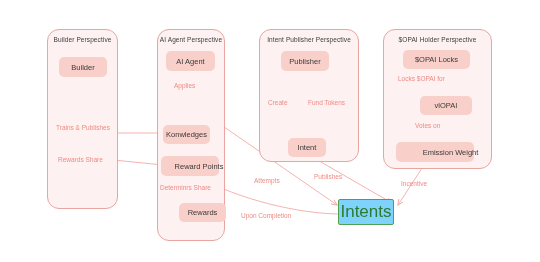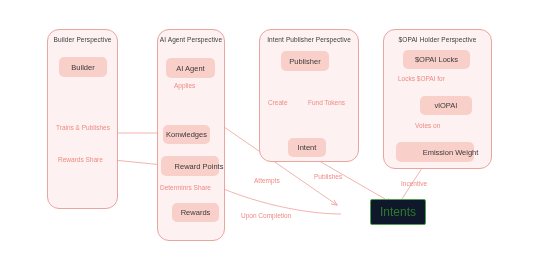--- a/index.html
+++ b/index.html
@@ -53,30 +53,29 @@
     color: #3a3a3a;
     font-size: 7.5px;
     display: flex;
     align-items: center;
     justify-content: center;
     white-space: nowrap;
   }
   .node-green {
     position: absolute;
     box-sizing: border-box;
-    background: #0f172a;
+    background: #7dd3fc;
     border: 1px solid #4fa04f;
     border-radius: 2px;
     color: #2f7a2f;
-    font-size: 12px;
+    font-size: 17px;
     display: flex;
     align-items: center;
     justify-content: center;
     white-space: nowrap;
-    margin-left: 32px;
   }
   .edge-label {
     position: absolute;
     font-size: 6.5px;
     color: #f08a84;
     white-space: nowrap;
     background: transparent;
   }
 </style>
 </head>
@@ -123,26 +122,26 @@
   <div class="panel" style="left:47px; top:29px; width:71px; height:180px;">
     <div class="panel-title">Builder Perspective</div>
   </div>
   <div class="node" style="left:59px; top:57px; width:48px; height:20px;">Builder</div>
   <div class="edge-label" style="left:56px; top:124px;">Trains &amp; Publishes</div>
   <div class="edge-label" style="left:58px; top:156px;">Rewards Share</div>
 
   <div class="panel" style="left:157px; top:29px; width:68px; height:212px;">
     <div class="panel-title">AI Agent Perspective</div>
   </div>
-  <div class="node" style="left:166px; top:58px; width:49px; height:20px;">AI Agent</div>
+  <div class="node" style="left:166px; top:51px; width:49px; height:20px;">AI Agent</div>
   <div class="edge-label" style="left:174px; top:82px;">Applies</div>
   <div class="node" style="left:163px; top:125px; width:47px; height:19px;">Konwledges</div>
   <div class="node" style="left:161px; top:156px; width:58px; height:20px;padding-left:18px;">Reward Points</div>
   <div class="edge-label" style="left:160px; top:184px;">Determinrs Share</div>
-  <div class="node" style="left:172px; top:203px; width:47px; height:19px;">Rewards</div>
+  <div class="node" style="left:179px; top:203px; width:47px; height:19px;">Rewards</div>
 
   <div class="panel" style="left:259px; top:29px; width:100px; height:133px;">
     <div class="panel-title">Intent Publisher Perspective</div>
   </div>
   <div class="node" style="left:281px; top:51px; width:48px; height:20px;">Publisher</div>
   <div class="edge-label" style="left:268px; top:99px;">Create</div>
   <div class="edge-label" style="left:308px; top:99px;">Fund Tokens</div>
   <div class="node" style="left:288px; top:138px; width:38px; height:19px;">Intent</div>
 
   <div class="panel" style="left:383px; top:29px; width:109px; height:140px;">

